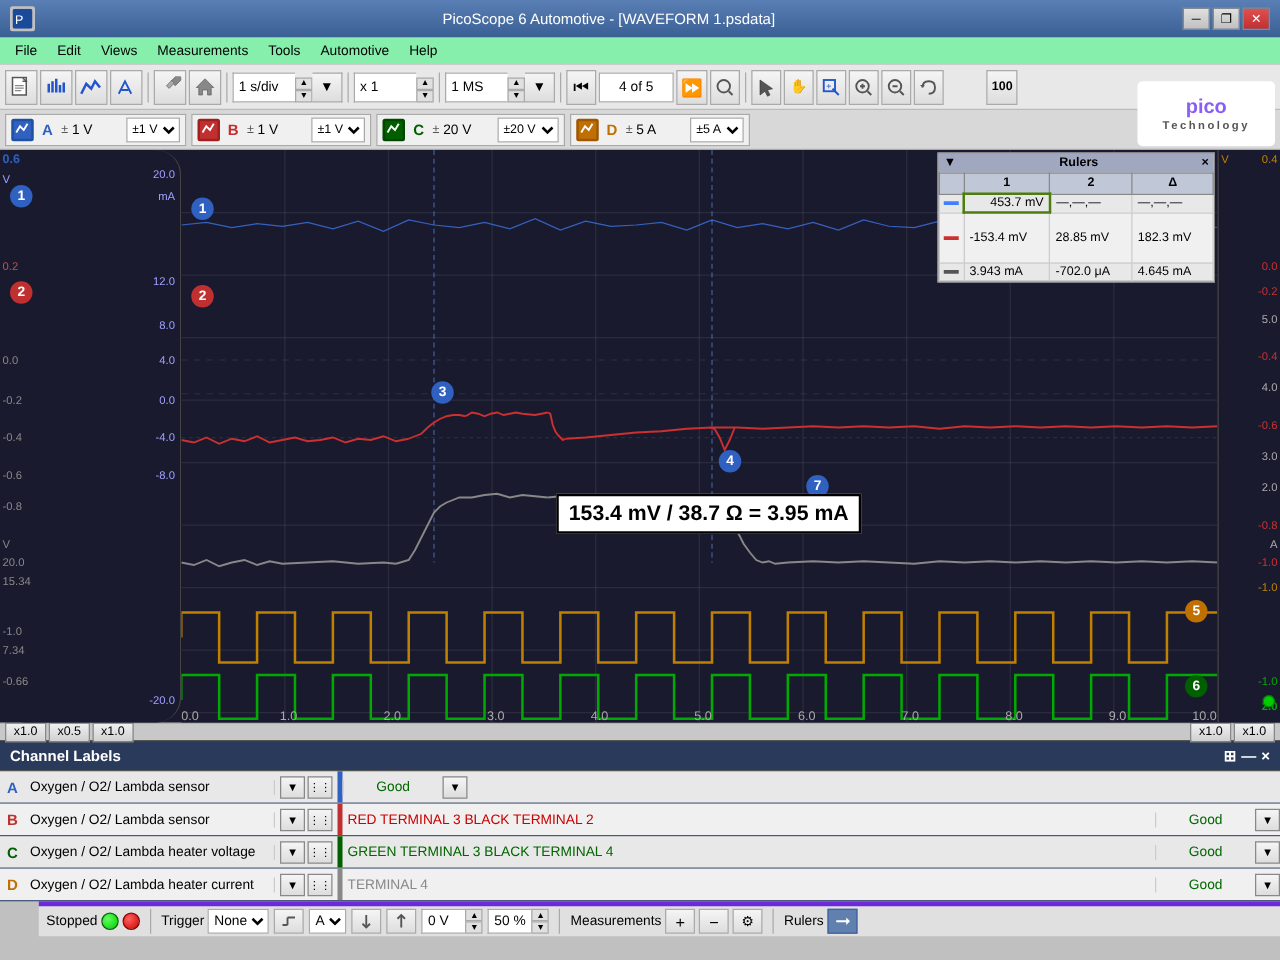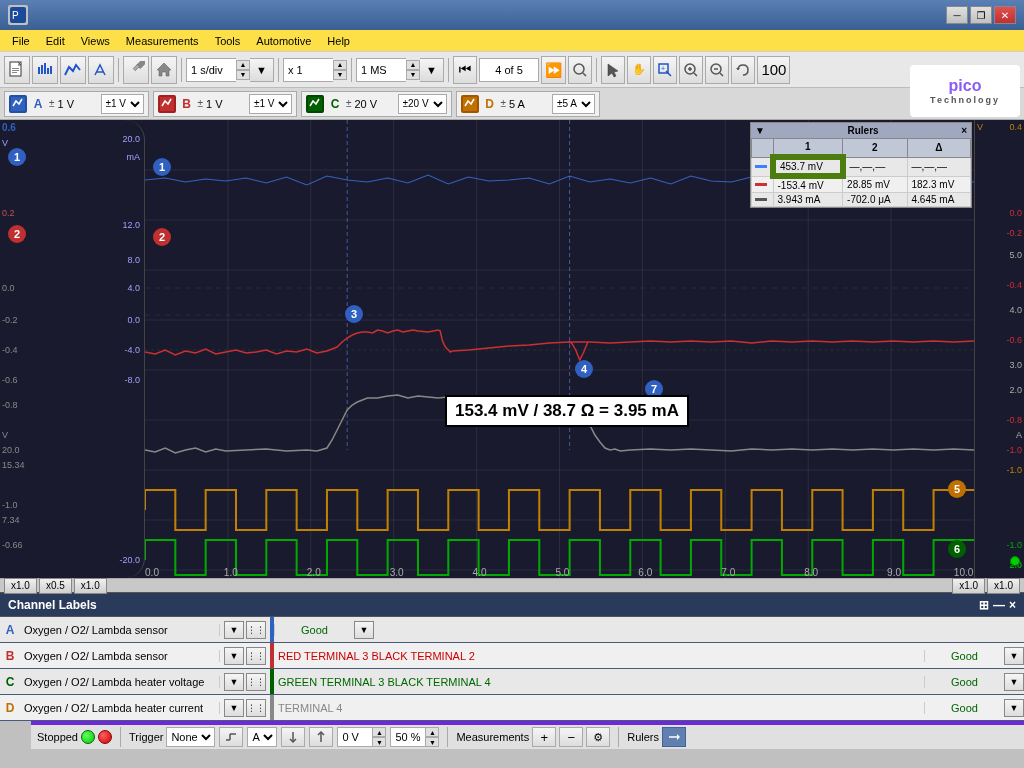--- a/index.html
+++ b/index.html
@@ -6,29 +6,29 @@
     body { font-family: 'Segoe UI', Arial, sans-serif; font-size: 11px; background: #c0c0c0; width: 1024px; height: 768px; overflow: hidden; }
 
     
     #titlebar { background: linear-gradient(to bottom, #5a7fb5, #3a5f95); color: white; height: 30px; display: flex; align-items: center; justify-content: space-between; padding: 0 8px; }
     #titlebar .title { flex: 1; text-align: center; font-size: 12px; }
     #titlebar .win-controls { display: flex; gap: 2px; }
     .win-btn { width: 22px; height: 18px; border: 1px solid #888; background: linear-gradient(to bottom, #e0e0e0, #c0c0c0); cursor: pointer; display: flex; align-items: center; justify-content: center; font-size: 10px; color: #000; }
     .win-btn.close { background: linear-gradient(to bottom, #e05050, #c03030); color: white; }
 
     
-    #menubar { background: #fde047; border-bottom: 1px solid #ccc; height: 22px; display: flex; align-items: center; padding: 0 4px; }
+    #menubar { background: #86efac; border-bottom: 1px solid #ccc; height: 22px; display: flex; align-items: center; padding: 0 4px; }
     .menu-item { padding: 2px 8px; cursor: pointer; font-size: 11px; }
 
     
     #toolbar { background: #e8e8e8; border-bottom: 1px solid #bbb; height: 36px; display: flex; align-items: center; padding: 0 4px; gap: 2px; }
     .tb-btn { height: 28px; min-width: 24px; border: 1px solid #aaa; background: linear-gradient(to bottom, #f5f5f5, #ddd); cursor: pointer; display: flex; align-items: center; justify-content: center; font-size: 11px; padding: 0 3px; }
     .tb-sep { width: 1px; height: 24px; background: #aaa; margin: 0 2px; }
     .tb-spinner-btn { width: 14px; height: 10px; border: 1px solid #aaa; background: #e0e0e0; cursor: pointer; display: flex; align-items: center; justify-content: center; font-size: 7px; line-height: 1; }
-    .tb-combo { display: flex; align-items: center; }
+    .tb-combo { display: flex; align-items: flex-end; }
     .tb-combo-text { height: 24px; border: 1px solid #aaa; border-right: none; background: white; font-size: 11px; padding: 0 4px; min-width: 50px; display: flex; align-items: center; }
     .navigation-badge { background: white; border: 1px solid #aaa; height: 24px; padding: 0 8px; display: flex; align-items: center; font-size: 11px; min-width: 60px; justify-content: center; }
 
     
     #channels { background: #d8d8d8; border-bottom: 1px solid #aaa; height: 32px; display: flex; align-items: center; padding: 0 4px; gap: 4px; }
     .chan-block { display: flex; align-items: center; border: 1px solid #aaa; background: #f0f0f0; height: 26px; padding: 0 4px; gap: 3px; }
     .chan-label { font-weight: bold; font-size: 12px; width: 16px; text-align: center; }
     .chan-label.a { color: #3060c0; }
     .chan-label.b { color: #c03030; }
     .chan-label.c { color: #006000; }
@@ -96,20 +96,21 @@
 </head>
 <body>
 
 <div id="titlebar">
   <div style="width:20px;height:20px;background:#c0c0c0;border-radius:2px;display:flex;align-items:center;justify-content:center;">
     <svg width="16" height="16" viewBox="0 0 16 16">
         <rect width="16" height="16" fill="#1a4a9a" rx="2"></rect>
         <text x="2" y="12" font-size="10" fill="white">P</text>
       </svg>
   </div>
+  <div class="title">PicoScope 6 Automotive - [WAVEFORM 1.psdata]</div>
   <div class="win-controls">
     <div class="win-btn">─</div>
     <div class="win-btn">❐</div>
     <div class="win-btn close">✕</div>
   </div>
 </div>
 
 <div id="menubar">
   <div class="menu-item">File</div>
   <div class="menu-item">Edit</div>
@@ -232,21 +233,21 @@
         <line x1="5" y1="7" x2="9" y2="7" stroke="#555" stroke-width="1.5"></line>
         <line x1="11" y1="11" x2="14" y2="14" stroke="#555" stroke-width="1.5"></line>
       </svg>
   </div>
   <div class="tb-btn">
     <svg width="16" height="16">
         <path d="M3,8 Q3,3 8,3 Q13,3 13,8 Q13,13 8,13" fill="none" stroke="#555" stroke-width="1.5"></path>
         <polygon points="1,6 3,8 5,6" fill="#555"></polygon>
       </svg>
   </div>
-  <div class="tb-btn" style="font-weight:normal;font-size:15px;">100</div>
+  <div class="tb-btn" style="font-weight:bold;font-size:10px;margin-left:32px;">100</div>
 
   <div style="flex:1;"></div>
   <div id="pico-logo">
     <span style="font-size:16px;font-weight:bold;color:#8b5cf6;">pico</span>
     <span style="font-size:9px;color:#555;letter-spacing:2px;">Technology</span>
   </div>
 </div>
 
 <div id="channels">
   <div class="chan-block">
@@ -422,31 +423,31 @@
             <th style="padding:2px 4px;border:1px solid #888;">1</th>
             <th style="padding:2px 4px;border:1px solid #888;">2</th>
             <th style="padding:2px 4px;border:1px solid #888;">Δ</th>
           </tr>
         </thead>
         <tbody>
           <tr style="background:#e8e8e8;">
             <td style="padding:1px 3px;border:1px solid #ccc;">
                 <div style="width:12px;height:3px;background:#4080ff;"></div>
               </td>
-            <td style="padding:1px 4px;border:6px solid #4d7c0f;">453.7 mV</td>
+            <td style="padding:1px 4px;border:2px solid #4d7c0f;text-align:right;">453.7 mV</td>
             <td style="padding:1px 4px;border:1px solid #ccc;">—,—,—</td>
             <td style="padding:1px 4px;border:1px solid #ccc;">—,—,—</td>
           </tr>
           <tr style="background:#f0f0f0;">
             <td style="padding:1px 3px;border:1px solid #ccc;">
                 <div style="width:12px;height:3px;background:#cc3030;"></div>
               </td>
             <td style="padding:1px 4px;border:1px solid #ccc;">-153.4 mV</td>
             <td style="padding:1px 4px;border:1px solid #ccc;">28.85 mV</td>
-            <td style="padding:1px 4px;border:1px solid #ccc;">182.3 mV</td>
+            <td style="padding:14px 4px;border:1px solid #ccc;">182.3 mV</td>
           </tr>
           <tr style="background:#e8e8e8;">
             <td style="padding:1px 3px;border:1px solid #ccc;">
                 <div style="width:12px;height:3px;background:#555;"></div>
               </td>
             <td style="padding:1px 4px;border:1px solid #ccc;">3.943 mA</td>
             <td style="padding:1px 4px;border:1px solid #ccc;">-702.0 μA</td>
             <td style="padding:1px 4px;border:1px solid #ccc;">4.645 mA</td>
           </tr>
         </tbody>

